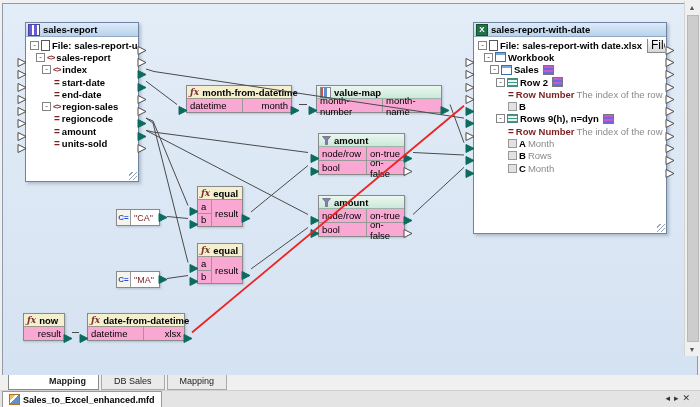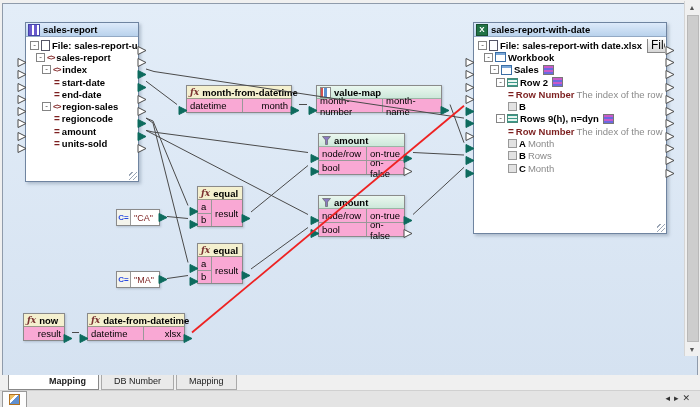--- a/index.html
+++ b/index.html
@@ -527,23 +527,24 @@
   <span class="sbarrow" style="bottom:0;">▼</span>
 </div>
 <div class="sb" id="hsb">
   <span class="sbarrow" style="left:0;width:13px;">◄</span>
   <div class="thumb" id="hthumb"></div>
   <span class="sbarrow" style="right:0;width:13px;">►</span>
 </div>
 
 <div id="tabbar">
   <div class="tab active">Mapping</div>
-  <div class="tab">DB Number</div>
+  <div class="tab">DB Sales</div>
   <div class="tab">Mapping</div>
 </div>
 <div id="filebar">
   <div class="ftab">
     <span class="i-mfd"></span>
+    <span>Sales_to_Excel_enhanced.mfd</span>
   </div>
 </div>
 <div id="fctrl">
   <span>◂</span><span>▸</span><span>✕</span>
 </div>
 
 </body></html>

